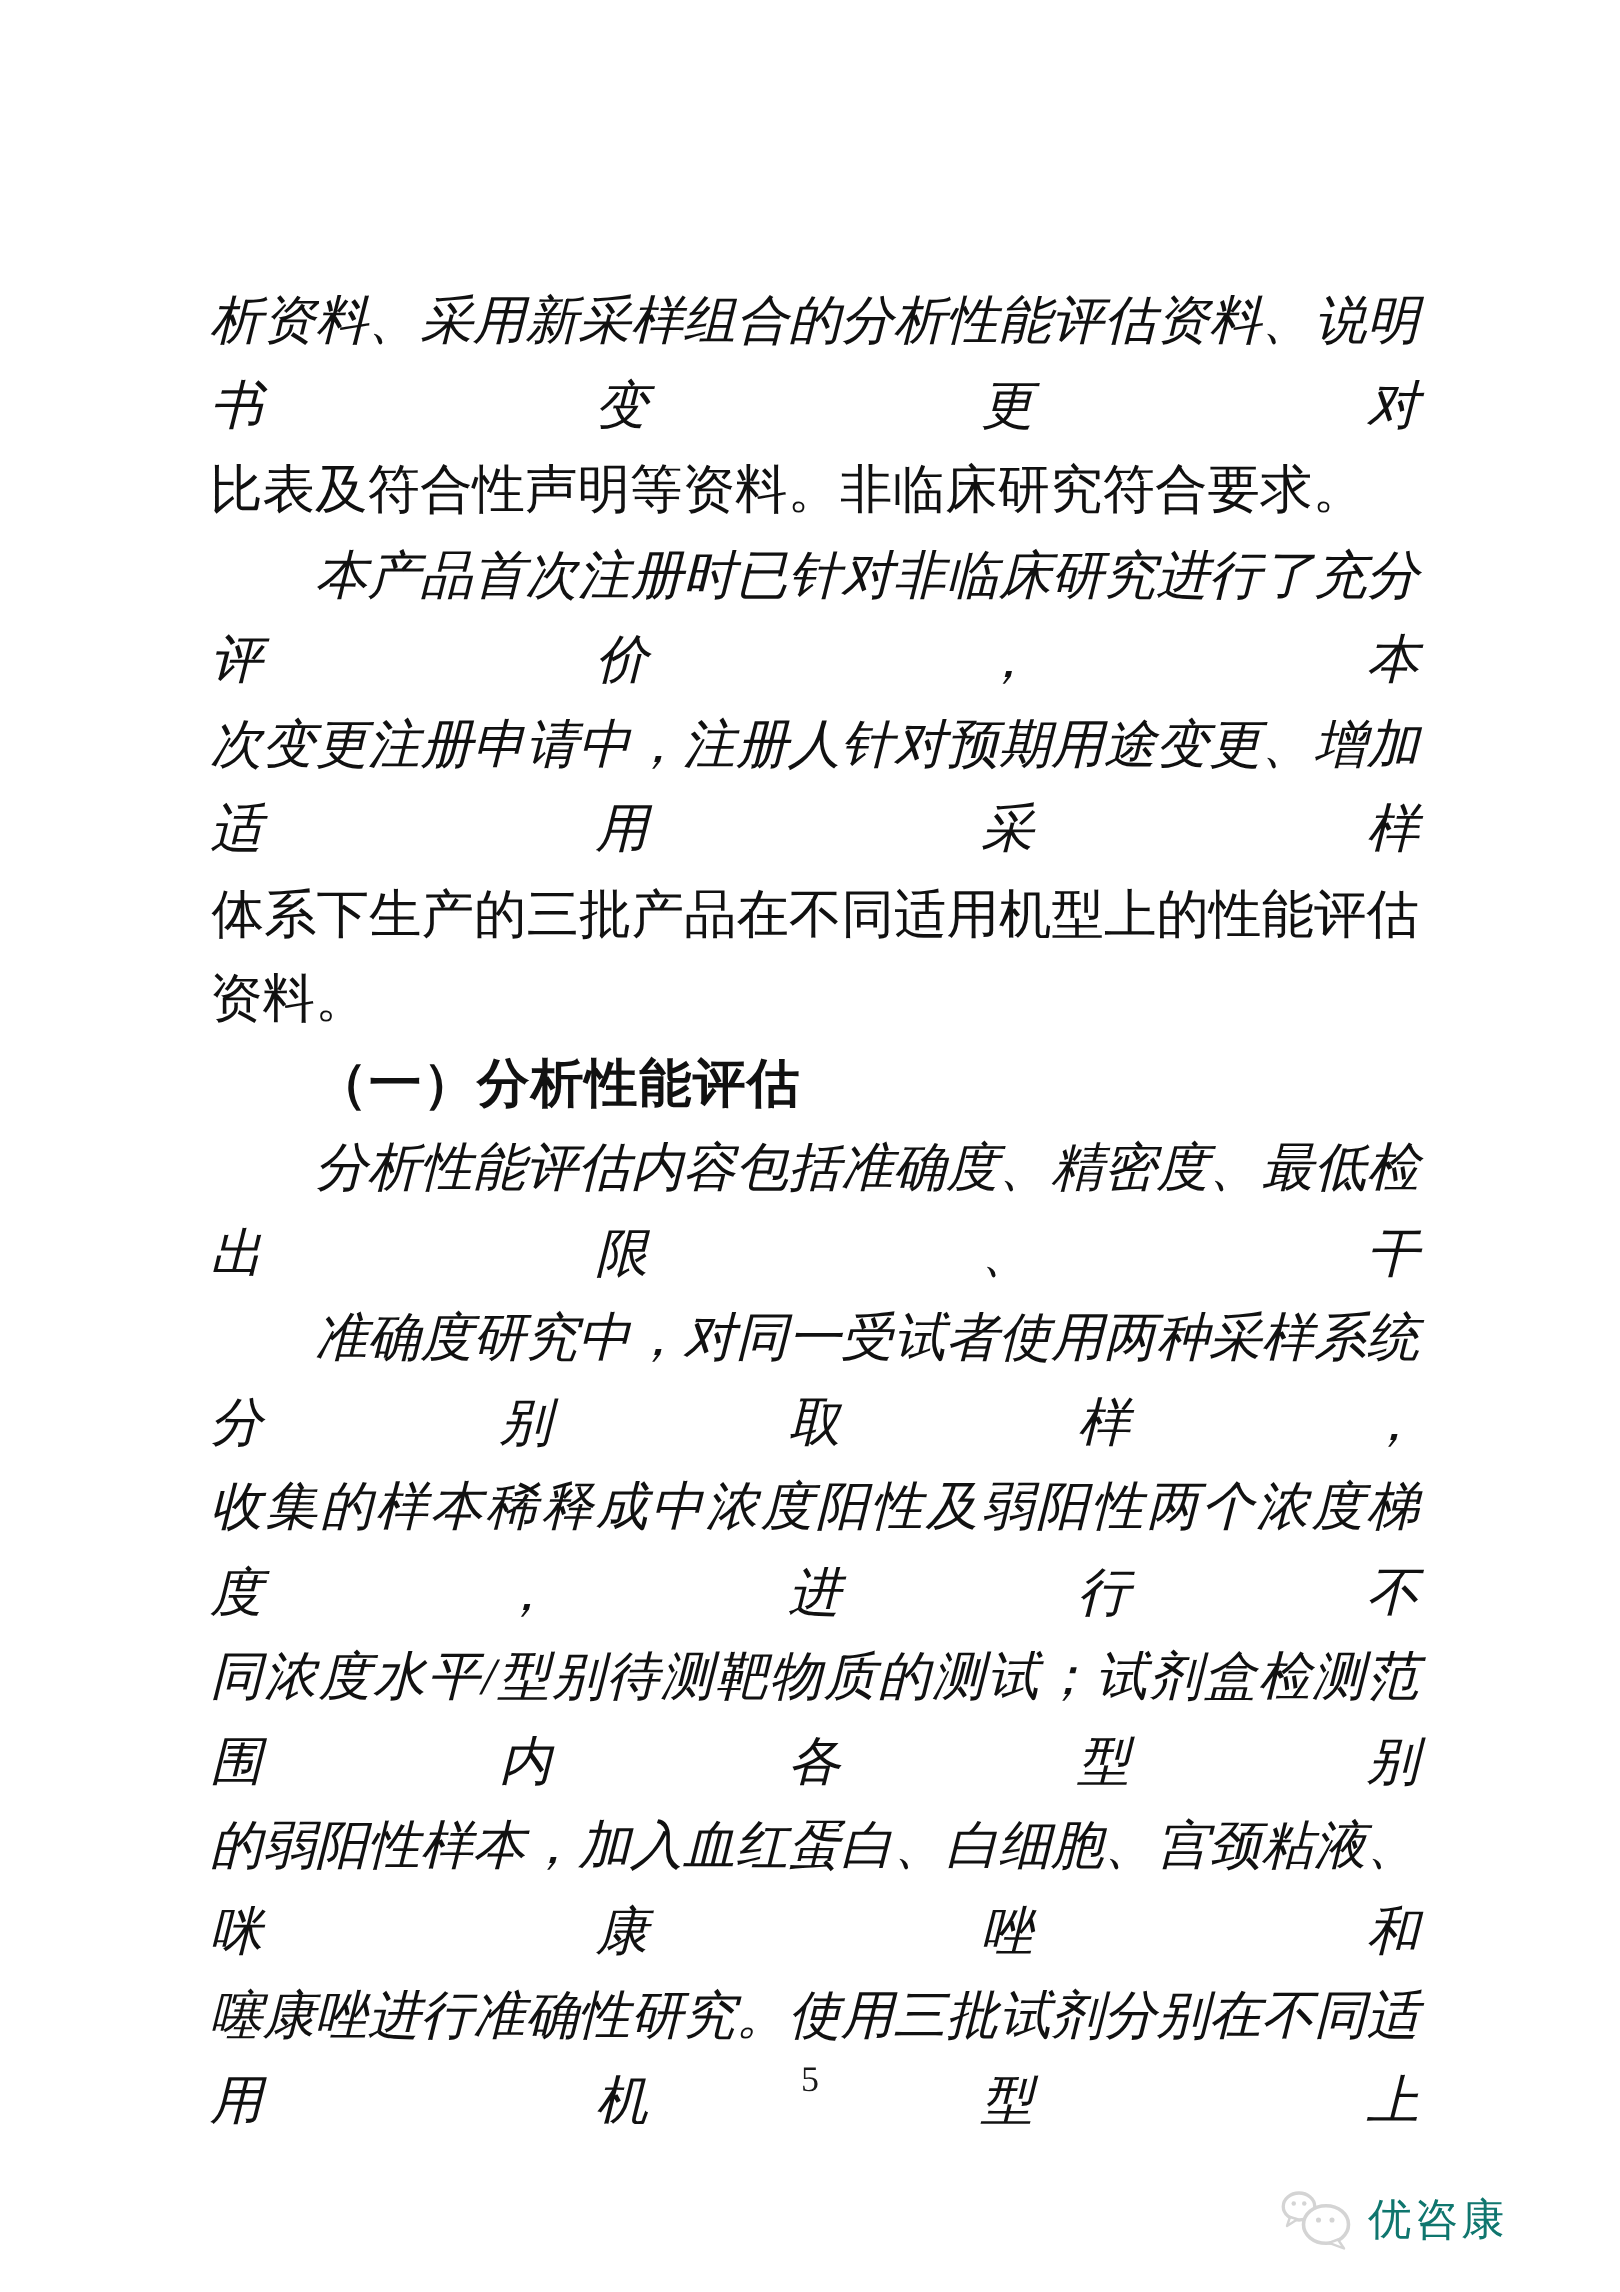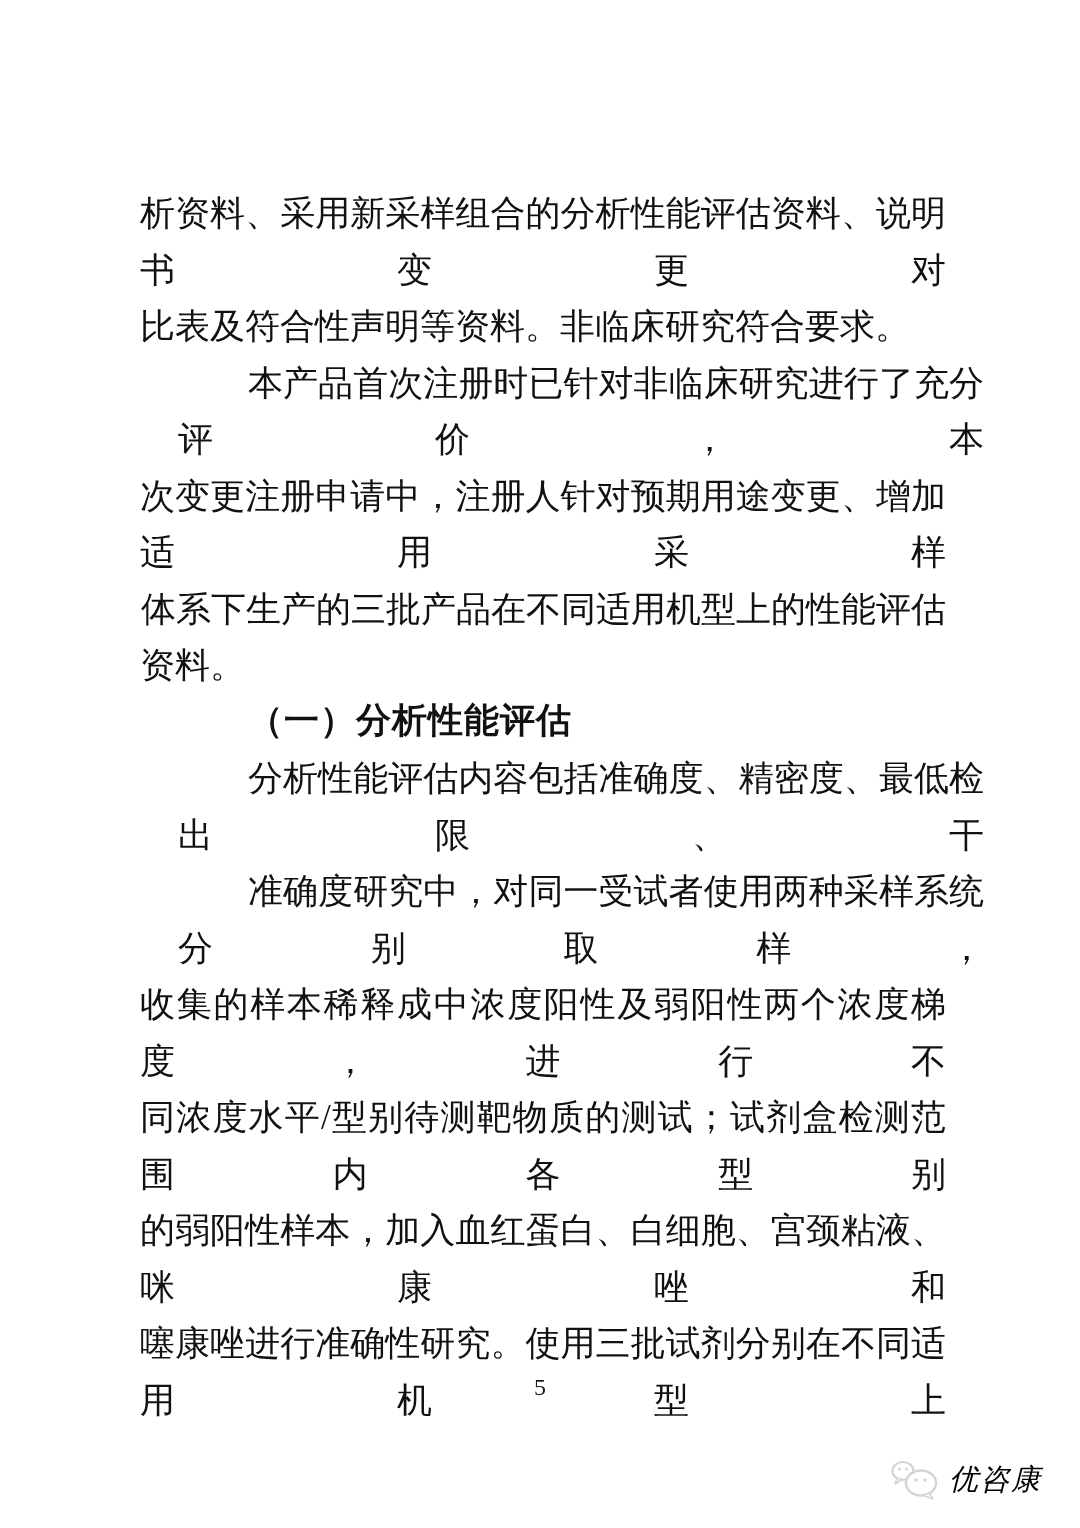--- a/index.html
+++ b/index.html
@@ -25,54 +25,53 @@
     color: #111111;
   }
   .line {
     width: 100%;
     white-space: nowrap;
   }
   .line.j {
     white-space: normal;
     text-align: justify;
     text-align-last: justify;
+    font-style: italic;
   }
   .line.end {
     white-space: normal;
     text-align: right;
     text-align-last: left;
   }
   .line.indent {
     text-indent: 2em;
-    margin-left: 38px;
   }
   .line.heading {
     font-weight: bold;
-    font-family: Liberation Mono, monospace;
+    font-family: Liberation Sans, sans-serif;
     letter-spacing: 1px;
   }
   .page-number {
     position: absolute;
     left: 0;
     top: 1374px;
     width: 100%;
     text-align: center;
     font-size: 24px;
     color: #1a1a1a;
   }
   .watermark {
     position: absolute;
-    left: 889px;
+    left: 852px;
     top: 1458px;
     display: flex;
     align-items: center;
     gap: 8px;
-    color: #000000;
+    color: #0f766e;
     text-shadow: 1px 1px 0 #ffffff;
-    font-style: italic;
   }
   .watermark-text {
     font-size: 29px;
     letter-spacing: 2px;
     font-family: "Liberation Sans", "DejaVu Sans", sans-serif;
   }
   .watermark svg {
     display: block;
   }
 </style>

